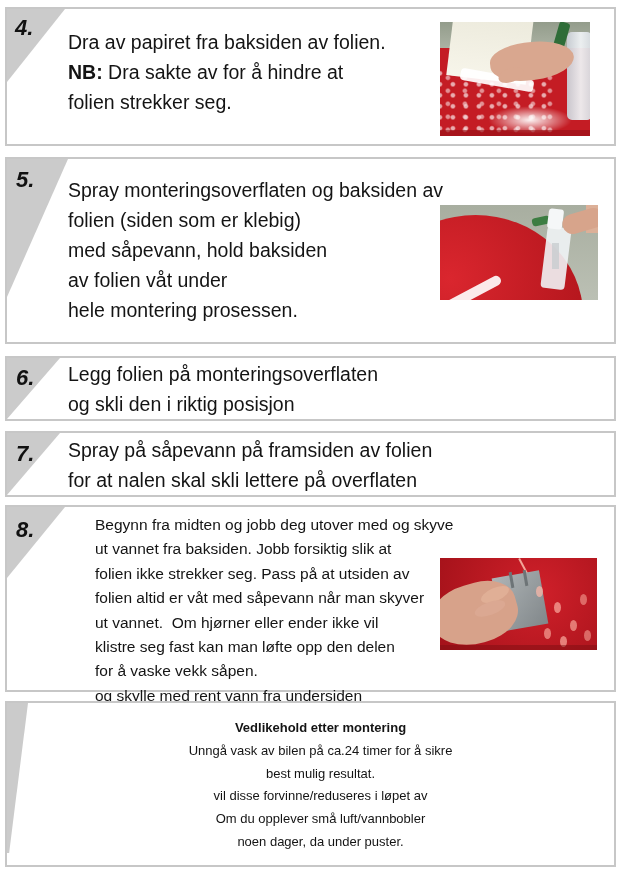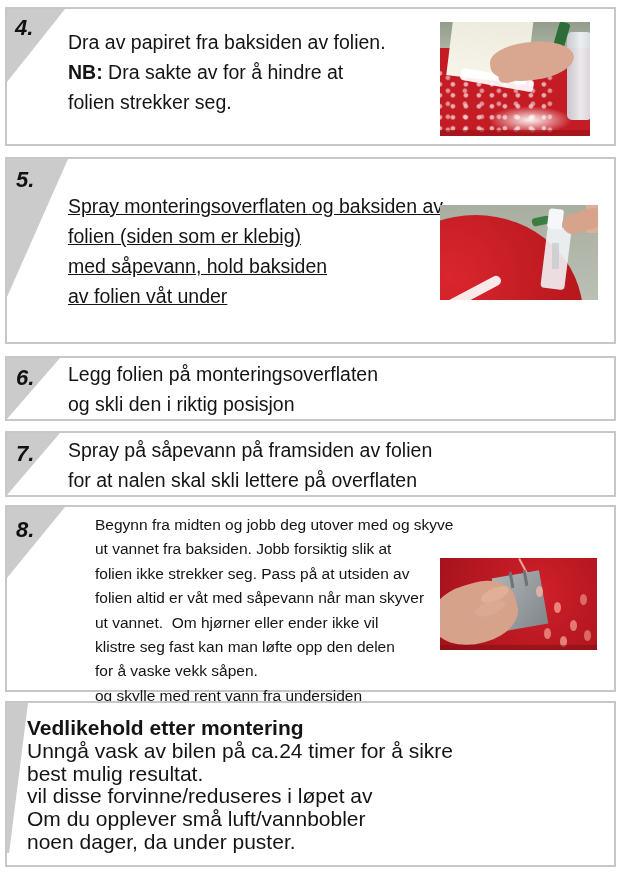--- a/index.html
+++ b/index.html
@@ -84,22 +84,22 @@
     border-radius:50%; transform:rotate(-24deg); }
   .pC .finger2 { left:34px; top:44px; width:32px; height:13px; background:#dba892;
     border-radius:50%; transform:rotate(-20deg); }
   .pC .drops { left:96px; top:28px; width:7px; height:11px; border-radius:50%;
     background:rgba(255,185,170,.7);
     box-shadow:18px 16px 0 rgba(255,185,170,.65), 34px 34px 0 rgba(255,185,170,.6),
       8px 42px 0 rgba(255,185,170,.6), 44px 8px 0 rgba(255,185,170,.5),
       24px 50px 0 rgba(255,185,170,.65), 48px 44px 0 rgba(255,185,170,.5); }
   .pC .darkstrip { left:0; bottom:0; width:100%; height:5px; background:#7e0d12; opacity:.5; }
   
-  .maint-txt { position:absolute; left:20px; right:0; top:14px; text-align:left;
-    font-size:21px; line-height:22.8px; }
+  .maint-txt { position:absolute; left:20px; right:0; top:14px; text-align:center;
+    font-size:13px; line-height:22.8px; }
   .maint-txt .title { font-weight:bold; }
   .maint-txt div { white-space:pre; }
 </style>
 </head>
 <body>
 
 <div class="page">
 
   <div class="box" style="top:7px; height:139px;">
     <div class="corner" style="width:58px; height:73px;"></div>
@@ -119,25 +119,26 @@
       <div class="handle"></div>
       <div class="hand"></div>
       <div class="thumb"></div>
       <div class="darkstrip"></div>
     </div>
   </div>
 
   <div class="box" style="top:157px; height:187px;">
     <div class="corner" style="width:61px; height:138px;"></div>
     <div class="stepnum" style="left:9px; top:10px;">5.</div>
-    <div class="txt t-lg" style="top:32px;text-decoration:underline;">
+    <div class="txt t-lg" style="top:16px;">
       <div>Spray monteringsoverflaten og baksiden av</div>
       <div>folien (siden som er klebig)</div>
       <div>med såpevann, hold baksiden</div>
       <div>av folien våt under</div>
+      <div>hele montering prosessen.</div>
     </div>
     <div class="photo pB" style="left:433px; top:46px; width:158px; height:95px;">
       <div class="hood"></div>
       <div class="streak"></div>
       <div class="trigger"></div>
       <div class="bottle"></div>
       <div class="label"></div>
       <div class="cap"></div>
       <div class="arm"></div>
       <div class="hand"></div>

